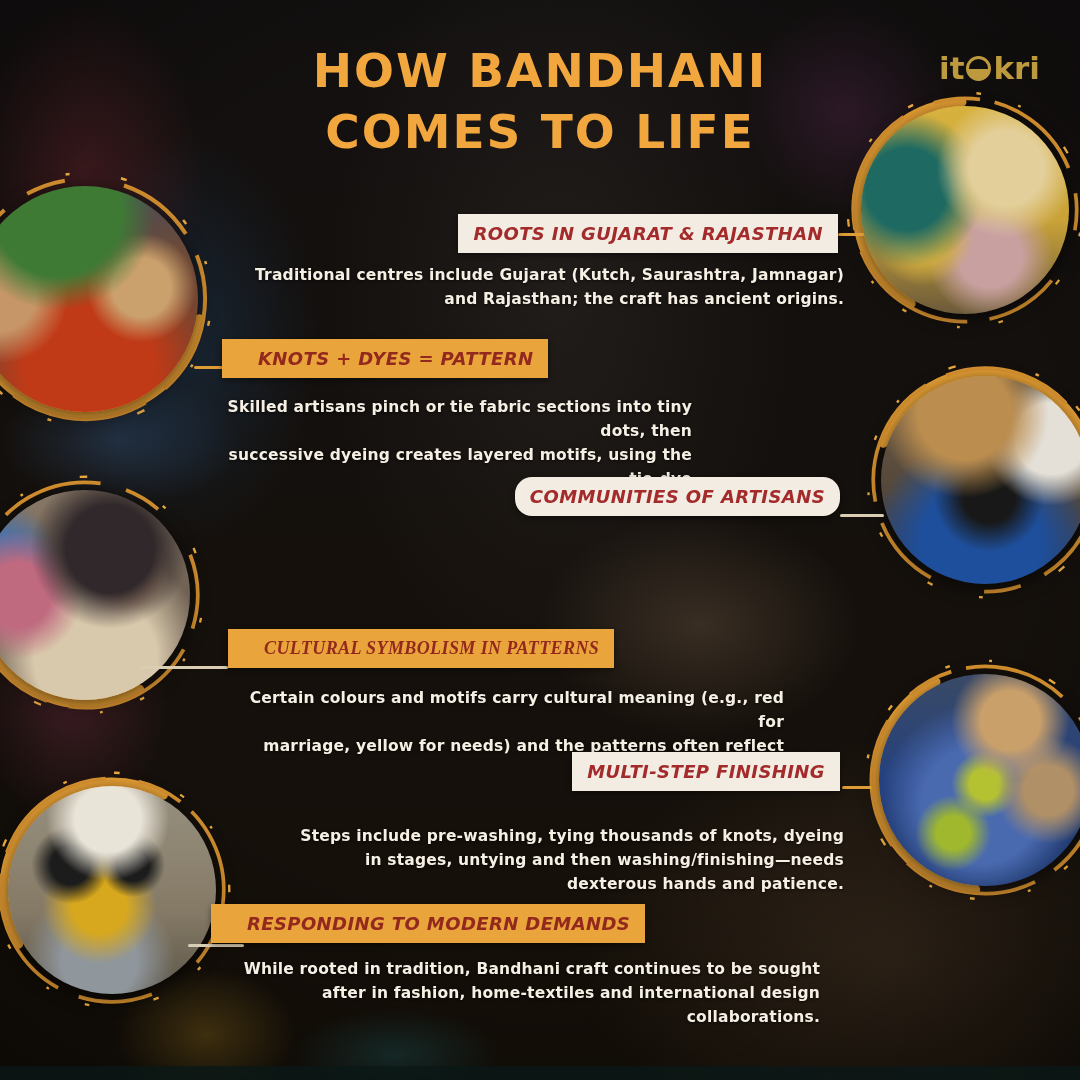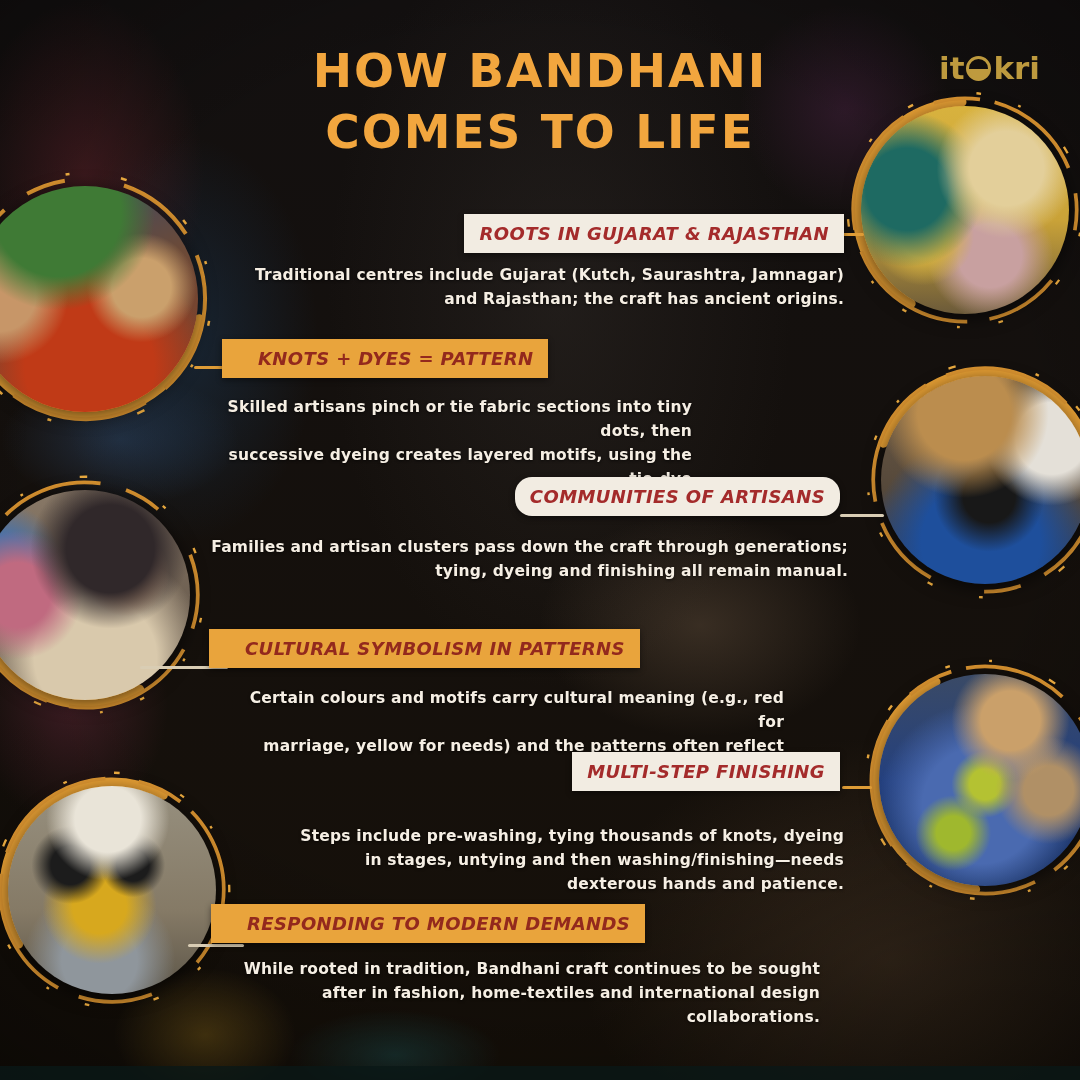--- a/index.html
+++ b/index.html
@@ -181,34 +181,32 @@
     <div class="photo p-br" style="left:0;top:0;width:212px;height:212px;" aria-label="gloved arms working fabric in indigo dye vat"></div>
   </div>
 
   <div class="connector c-orange" style="left:838px;top:233px;width:26px;"></div>
   <div class="connector c-orange" style="left:194px;top:366px;width:30px;"></div>
   <div class="connector c-cream" style="left:840px;top:514px;width:44px;"></div>
   <div class="connector c-cream" style="left:140px;top:666px;width:88px;"></div>
   <div class="connector c-orange" style="left:842px;top:786px;width:30px;"></div>
   <div class="connector c-cream" style="left:188px;top:944px;width:56px;"></div>
 
-  <div class="hdr cream" style="right:236px;top:214px;">ROOTS IN GUJARAT &amp; RAJASTHAN</div>
+  <div class="hdr cream" style="right:242px;top:214px;">ROOTS IN GUJARAT &amp; RAJASTHAN</div>
   <div class="body-txt t-right" style="right:236px;top:263px;width:620px;">Traditional centres include Gujarat (Kutch, Saurashtra, Jamnagar)
 and Rajasthan; the craft has ancient origins.</div>
 
   <div class="hdr orange" style="left:222px;top:339px;">KNOTS + DYES = PATTERN</div>
   <div class="body-txt t-left" style="left:222px;top:395px;width:470px;">Skilled artisans pinch or tie fabric sections into tiny dots, then
 successive dyeing creates layered motifs, using the tie-dye
 technique.</div>
 
   <div class="hdr cream" style="right:240px;top:477px;border-radius:17px;">COMMUNITIES OF ARTISANS</div>
-  <div class="body-txt t-right" style="right:232px;top:535px;width:650px;">Families and artisan clusters pass down the craft through generations;
-tying, dyeing and finishing all remain manual.</div>
-
-  <div class="hdr orange" style="left:209px;top:629px;">CULTURAL SYMBOLISM IN PATTERNS</div>
+
+  <div class="hdr orange" style="left:228px;top:629px;font-family:Liberation Serif, serif;">CULTURAL SYMBOLISM IN PATTERNS</div>
   <div class="body-txt t-left" style="left:224px;top:686px;width:560px;">Certain colours and motifs carry cultural meaning (e.g., red for
 marriage, yellow for needs) and the patterns often reflect
 regional identity.</div>
 
   <div class="hdr cream" style="right:240px;top:752px;">MULTI-STEP FINISHING</div>
   <div class="body-txt t-right" style="right:236px;top:824px;width:560px;">Steps include pre-washing, tying thousands of knots, dyeing
 in stages, untying and then washing/finishing—needs
 dexterous hands and patience.</div>
 
   <div class="hdr orange" style="left:211px;top:904px;">RESPONDING TO MODERN DEMANDS</div>

